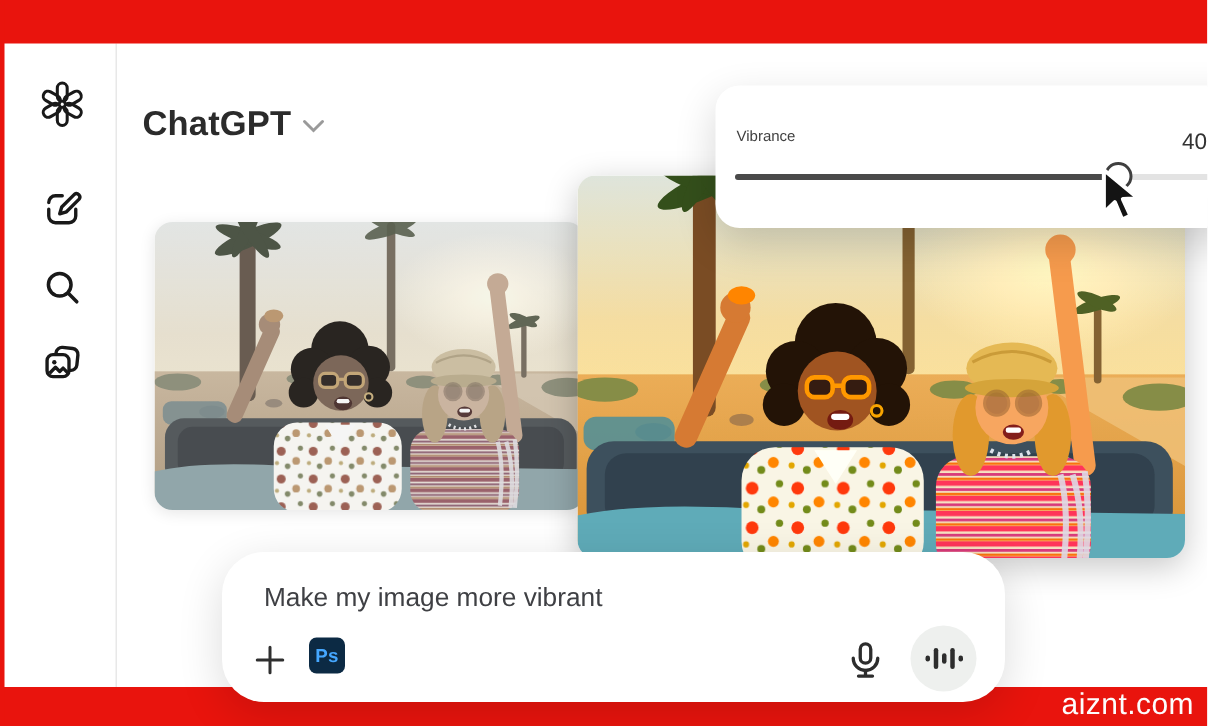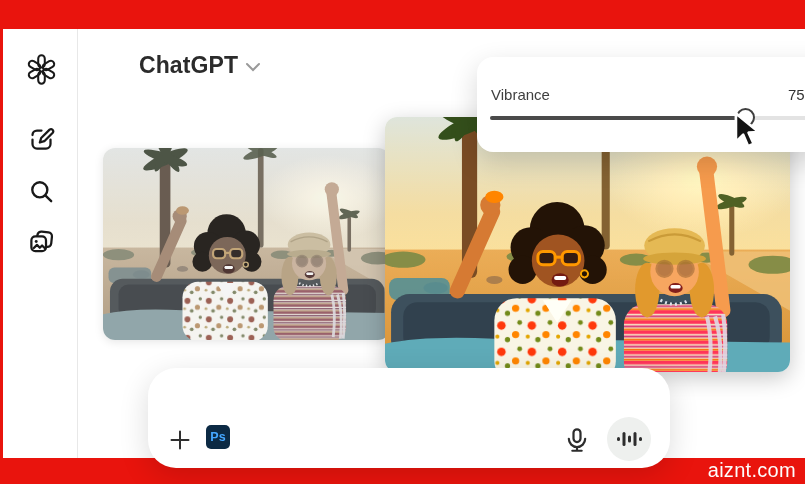--- a/index.html
+++ b/index.html
@@ -19,38 +19,38 @@
   }
   
   .sidebar{
     position:absolute;left:3px;top:29px;width:74px;height:429px;
     background:#fff;border-right:1px solid #e8e8e8;z-index:5;
   }
   .side-btn{position:absolute;left:22px;width:32px;height:32px;display:flex;
     align-items:center;justify-content:center;cursor:pointer;background:none;border:none;padding:0;}
   .side-btn svg{display:block;}
   
-  .header{position:absolute;left:95px;top:52px;display:flex;align-items:center;gap:7px;z-index:5;cursor:pointer;margin-left:44px;}
+  .header{position:absolute;left:95px;top:69px;display:flex;align-items:center;gap:7px;z-index:5;cursor:pointer;}
   .header .title{font-size:23px;font-weight:600;color:#2b2b2b;letter-spacing:.1px;}
   .chev{margin-top:3px;}
   
   .photo{position:absolute;overflow:hidden;border-radius:12px;}
   .photo svg{width:100%;height:100%;display:block;}
   .photo.before{left:103px;top:148px;width:287px;height:192px;z-index:2;
     box-shadow:0 2px 10px rgba(0,0,0,.10);}
   .photo.before svg{filter:saturate(.45) brightness(1.07) contrast(.92);}
   .photo.after{left:385px;top:117px;width:405px;height:255px;z-index:3;
     box-shadow:0 6px 22px rgba(0,0,0,.22);}
   .photo.after svg{filter:saturate(1.5) contrast(1.06);}
   
   .vibrance{
     position:absolute;left:477px;top:57px;width:360px;height:95px;z-index:6;
     background:#fff;border-radius:16px;box-shadow:0 10px 28px rgba(0,0,0,.16);
   }
-  .vib-label{position:absolute;left:14px;top:29px;font-size:15px;color:#3f3f3f;}
+  .vib-label{position:absolute;left:14px;top:29px;font-size:10px;color:#3f3f3f;}
   .vib-value{position:absolute;left:311px;top:29px;font-size:15px;color:#333;}
   .vib-track{position:absolute;left:13px;top:59px;width:340px;height:4px;border-radius:2px;background:#e3e3e3;cursor:pointer;}
   .vib-fill{position:absolute;left:0;top:0;height:4px;border-radius:2px;background:#4a4a4a;}
   .vib-handle{
     position:absolute;top:-8px;width:19px;height:19px;border-radius:50%;
     background:#fff;border:2.5px solid #3f3f3f;box-sizing:border-box;cursor:grab;
   }
   .cursor{position:absolute;left:731px;top:111px;z-index:30;}
   
   .composer{
@@ -252,32 +252,33 @@
       </svg>
   </figure>
   <figure class="photo after" style="margin:0">
     <svg viewBox="12 6 400 258" preserveAspectRatio="xMidYMid slice" role="img">
         <use href="#scene"></use>
       </svg>
   </figure>
 
   <div class="vibrance">
     <span class="vib-label">Vibrance</span>
-    <span class="vib-value">75</span>
+    <span class="vib-value">40</span>
     <div class="vib-track">
       <div class="vib-fill" style="width: 75%;"></div>
       <div class="vib-handle" style="left: calc(75% - 9px);"></div>
     </div>
   </div>
 
   <svg class="cursor" width="32" height="38" viewBox="0 0 20 24">
     <path d="M3 1.5 L3 19.5 L7.6 15 L10.7 22.3 L14.2 20.7 L11 13.7 L17.5 13.4 Z" fill="#141414" stroke="#ffffff" stroke-width="1.7" stroke-linejoin="round"></path>
   </svg>
 
   <div class="composer">
+    <div class="message">Make my image more vibrant</div>
     <button class="plus-btn" aria-label="Add">
       <svg width="24" height="24" viewBox="0 0 24 24" fill="none" stroke="#2f2f2f" stroke-width="2" stroke-linecap="round">
           <path d="M12 3.5 V20.5 M3.5 12 H20.5"></path>
         </svg>
     </button>
     <button class="plugin-chip">
       <span class="ps-badge">Ps</span>
     </button>
     <button class="mic-btn" aria-label="Dictate">
       <svg width="28" height="28" viewBox="0 0 24 24" fill="none" stroke="#2d2d2d" stroke-width="1.9" stroke-linecap="round">

